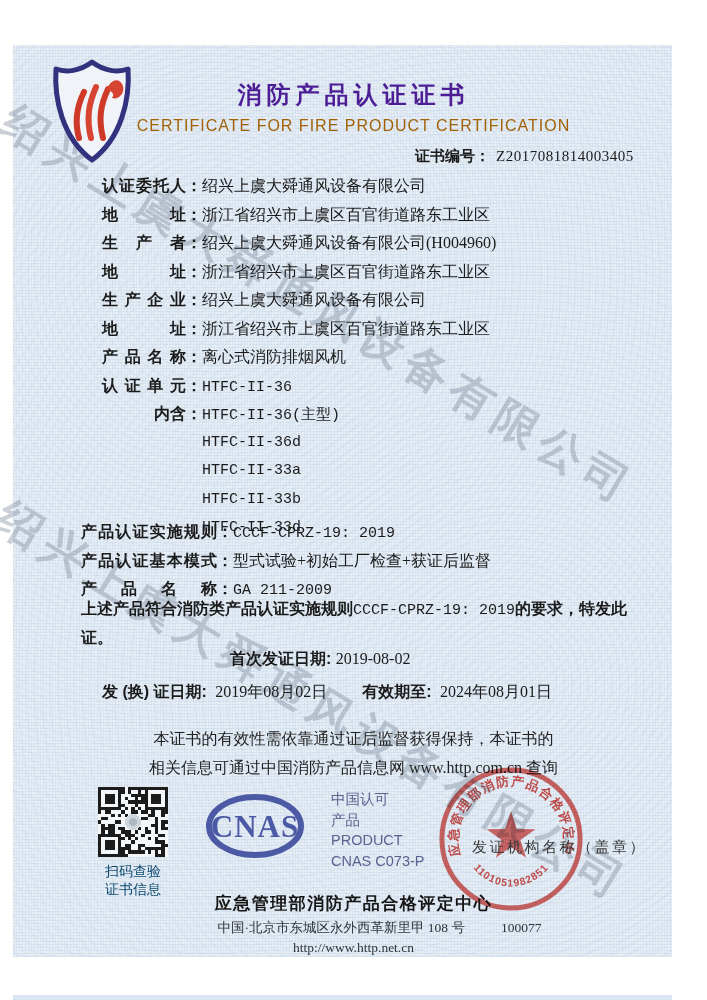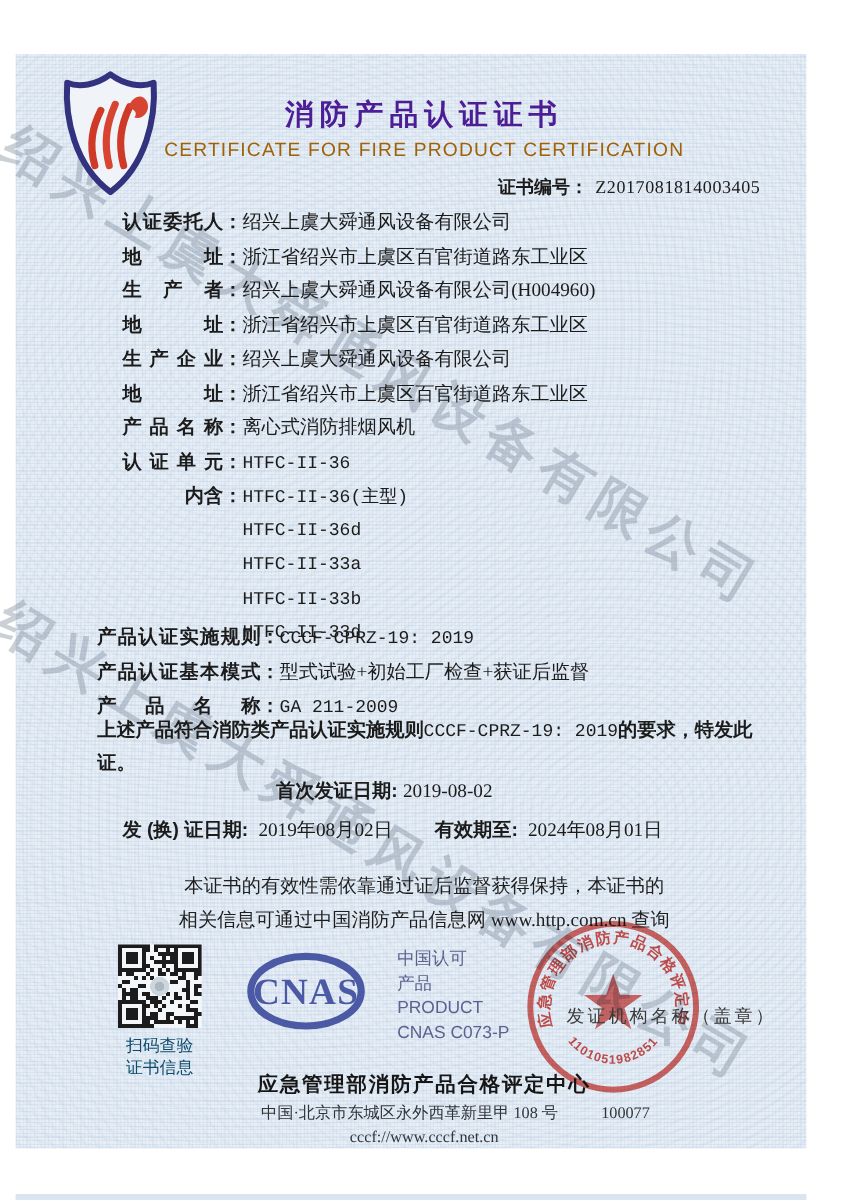--- a/index.html
+++ b/index.html
@@ -470,16 +470,16 @@
         <textPath href="#numPath" startOffset="6">1101051982851</textPath>
       </text>
     </svg>
   </div>
   <div class="abs seal-cap">发证机构名称（盖章）</div>
 
   <div class="abs org">应急管理部消防产品合格评定中心</div>
   <div class="abs addr">
     <span>中国·北京市东城区永外西革新里甲 108 号</span><span class="post">100077</span>
   </div>
-  <div class="abs url">cccf://www.cccf.net.cn</div>
+  <div class="abs url">http://www.http.net.cn</div>
 
   <div class="bottom-strip"></div>
 </div>
 
 </body></html>

